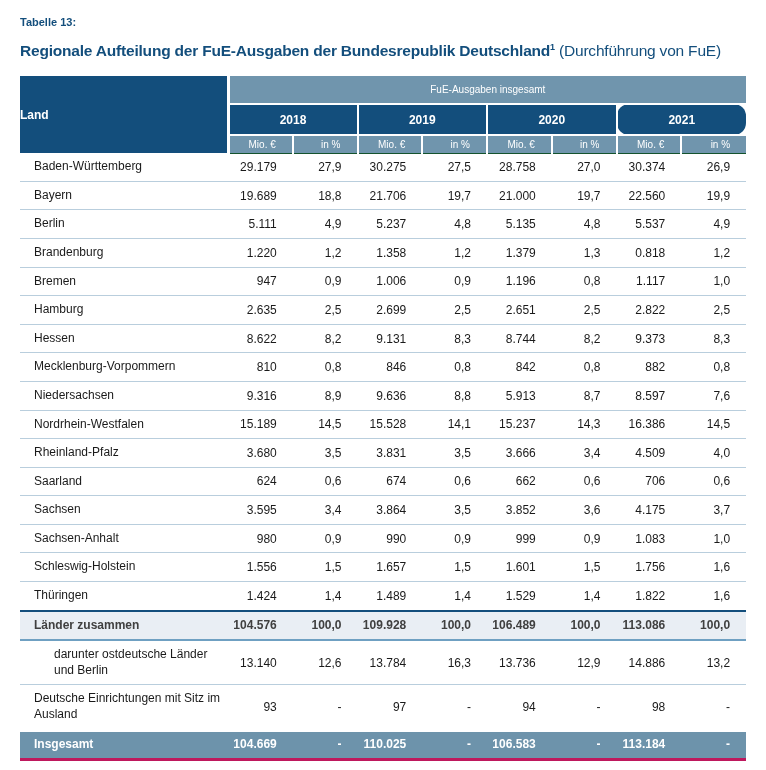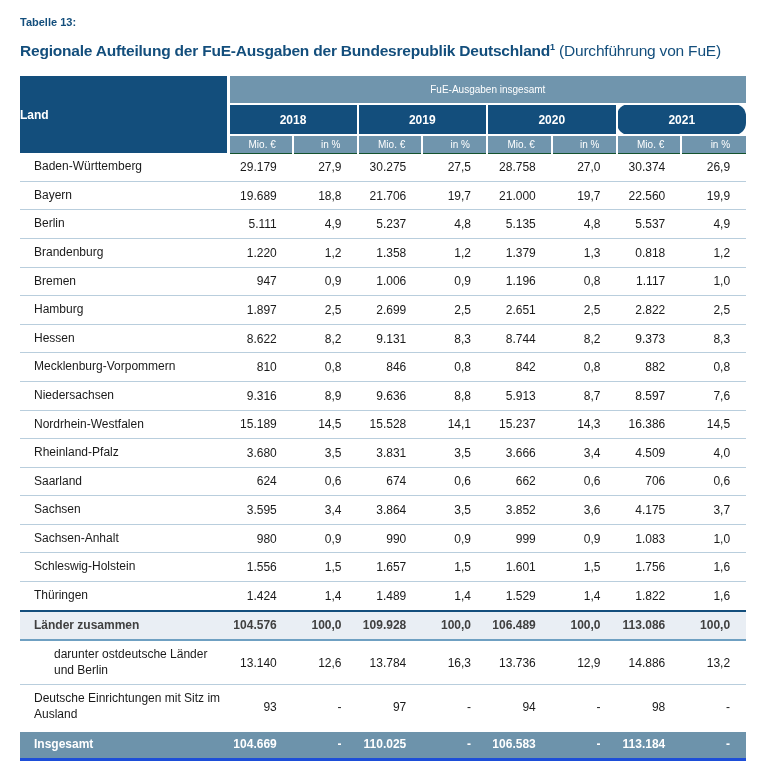--- a/index.html
+++ b/index.html
@@ -96,21 +96,21 @@
     color: #404040;
     font-weight: bold;
     border-top: 2px solid #134e7c;
     border-bottom: 2px solid #6fa0c2;
   }
   tr.total td {
     background: #6d93ab;
     color: #ffffff;
     font-weight: bold;
     border-top: 3px solid #ffffff;
-    border-bottom: 3px solid #1d4ed8;
+    border-bottom: 3px solid #be185d;
     padding-top: 5px;
   }
 </style>
 </head>
 <body>
 
 <div class="page">
 
   <div class="table-label">Tabelle 13:</div>
 
@@ -201,21 +201,21 @@
           <td class="num">0,9</td>
           <td class="num">1.006</td>
           <td class="num">0,9</td>
           <td class="num">1.196</td>
           <td class="num">0,8</td>
           <td class="num">1.117</td>
           <td class="num">1,0</td>
         </tr>
         <tr>
           <td class="label">Hamburg</td>
-          <td class="num">1.897</td>
+          <td class="num">2.635</td>
           <td class="num">2,5</td>
           <td class="num">2.699</td>
           <td class="num">2,5</td>
           <td class="num">2.651</td>
           <td class="num">2,5</td>
           <td class="num">2.822</td>
           <td class="num">2,5</td>
         </tr>
         <tr>
           <td class="label">Hessen</td>

